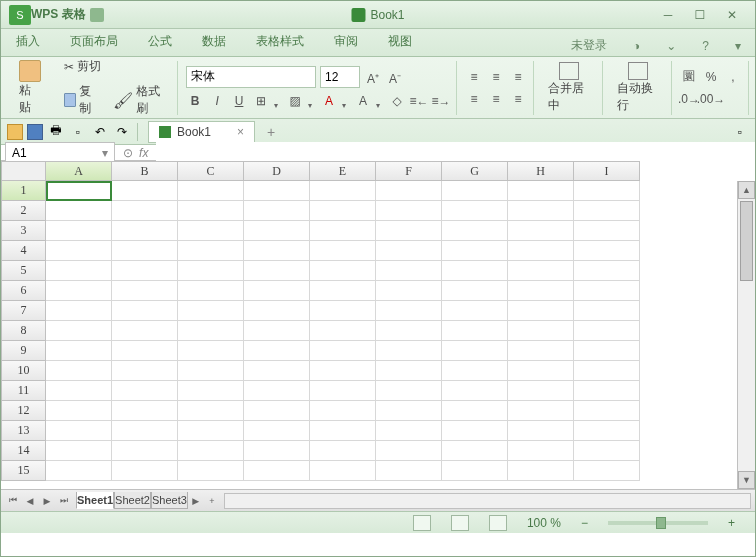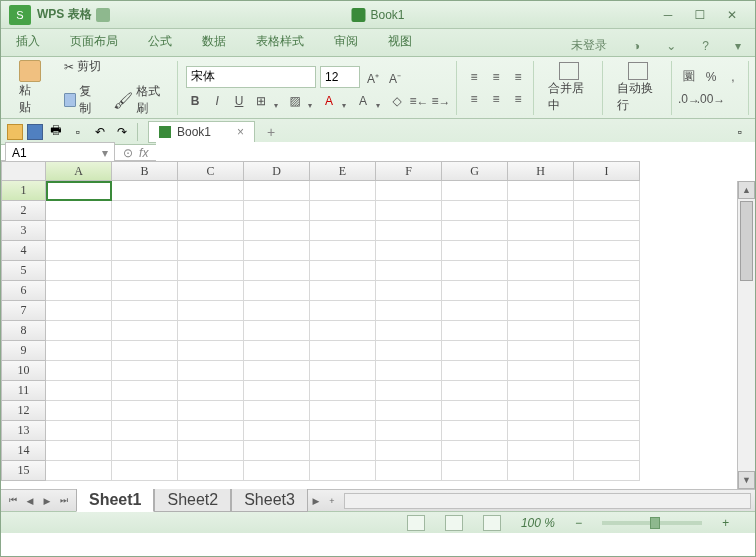--- a/index.html
+++ b/index.html
@@ -1,21 +1,21 @@
 <!DOCTYPE html>
 <html><head>
 <meta charset="utf-8">
 <style>
 * { margin: 0; padding: 0; box-sizing: border-box; font-family: "Microsoft YaHei", Arial, sans-serif; font-size: 12px; }
 body { background: #fff; width: 756px; height: 557px; overflow: hidden; border: 1px solid #8aa88a; }
 
 
 .title-bar { height: 28px; background: linear-gradient(to bottom, #e8f4e8, #d5e8d5); display: flex; align-items: center; border-bottom: 1px solid #b0c8b0; position: relative; }
 .app-logo { width: 22px; height: 20px; background: #47a247; color: #fff; display: flex; align-items: center; justify-content: center; font-size: 11px; margin-left: 8px; border-radius: 2px; }
-.app-name { margin-left: 6px; color: #4a7a4a; font-weight: bold; }
+.app-name { color: #4a7a4a; font-weight: bold; }
 .app-dropdown { width: 14px; height: 14px; background: #8eb88e; margin-left: 4px; border-radius: 2px; }
 .title-center { position: absolute; left: 50%; transform: translateX(-50%); display: flex; align-items: center; color: #4a7a4a; }
 .doc-icon { width: 14px; height: 14px; background: #3a8a3a; margin-right: 5px; border-radius: 2px; }
 .window-controls { margin-left: auto; display: flex; gap: 10px; padding-right: 12px; }
 .win-btn { width: 22px; height: 18px; display: flex; align-items: center; justify-content: center; color: #5a7a5a; cursor: pointer; }
 
 
 .menu-bar { height: 28px; display: flex; align-items: flex-end; background: linear-gradient(to bottom, #e2f0e2, #d8ead8); border-bottom: 1px solid #a8c4a8; }
 .menu-tab { padding: 6px 14px; color: #4a7a4a; cursor: pointer; border: 1px solid transparent; border-bottom: none; }
 .menu-tab.active { color: #2a6a2a; font-weight: bold; border-bottom: 2px solid #3a8a3a; }
@@ -66,26 +66,26 @@
 .cell { width: 66px; height: 20px; border-right: 1px solid #d8d8d8; border-bottom: 1px solid #d8d8d8; }
 .active-cell { position: absolute; top: 0; left: 0; width: 66px; height: 20px; border: 2px solid #3a8a3a; pointer-events: none; }
 .vscroll { position: absolute; right: 0; top: 20px; bottom: 0; width: 18px; background: #f0f0f0; border-left: 1px solid #c0c0c0; }
 .vscroll-btn { height: 18px; background: #e0e0e0; border: 1px solid #b0b0b0; display: flex; align-items: center; justify-content: center; font-size: 9px; color: #666; }
 .vscroll-thumb { height: 80px; background: #d0d0d0; border: 1px solid #a0a0a0; margin: 2px; }
 
 
 .sheet-bar { height: 22px; display: flex; align-items: center; border-top: 1px solid #c0c0c0; background: linear-gradient(to bottom, #f0f0f0, #e0e0e0); }
 .sheet-nav { display: flex; gap: 1px; padding: 0 4px; }
 .sheet-nav-btn { width: 16px; height: 16px; display: flex; align-items: center; justify-content: center; font-size: 9px; color: #666; cursor: pointer; }
-.sheet-tab { padding: 2px 12px; border: 1px solid #b0b0b0; border-top: none; background: #e8e8e8; color: #444; cursor: pointer; font-size: 16px; }
+.sheet-tab { padding: 2px 0; border: 1px solid #b0b0b0; border-top: none; background: #e8e8e8; color: #444; cursor: pointer; font-size: 11px; }
 .sheet-tab.active { background: #fff; border-bottom: 1px solid #fff; font-weight: bold; }
 .sheet-scroll { flex: 1; margin: 0 4px; height: 16px; background: #f0f0f0; border: 1px solid #c0c0c0; }
 
 
-.status-bar { height: 22px; display: flex; align-items: center; justify-content: flex-end; background: linear-gradient(to bottom, #e5f1e5, #d8ead8); border-top: 1px solid #b0c8b0; padding: 0 26px; gap: 20px; font-style: italic; }
+.status-bar { height: 22px; display: flex; align-items: center; justify-content: flex-end; background: linear-gradient(to bottom, #e5f1e5, #d8ead8); border-top: 1px solid #b0c8b0; padding: 0 20px; gap: 20px; }
 .view-btn { width: 18px; height: 16px; border: 1px solid #a0b8a0; background: #f0f8f0; cursor: pointer; }
 .zoom-text { color: #4a7a4a; }
 .zoom-slider { width: 100px; height: 4px; background: #c0d8c0; position: relative; }
 .zoom-thumb { position: absolute; left: 48%; top: -4px; width: 10px; height: 12px; background: #8eb88e; border: 1px solid #6a9a6a; }
 </style>
 </head>
 <body>
 
 <div class="title-bar">
   <div class="app-logo">S</div>

